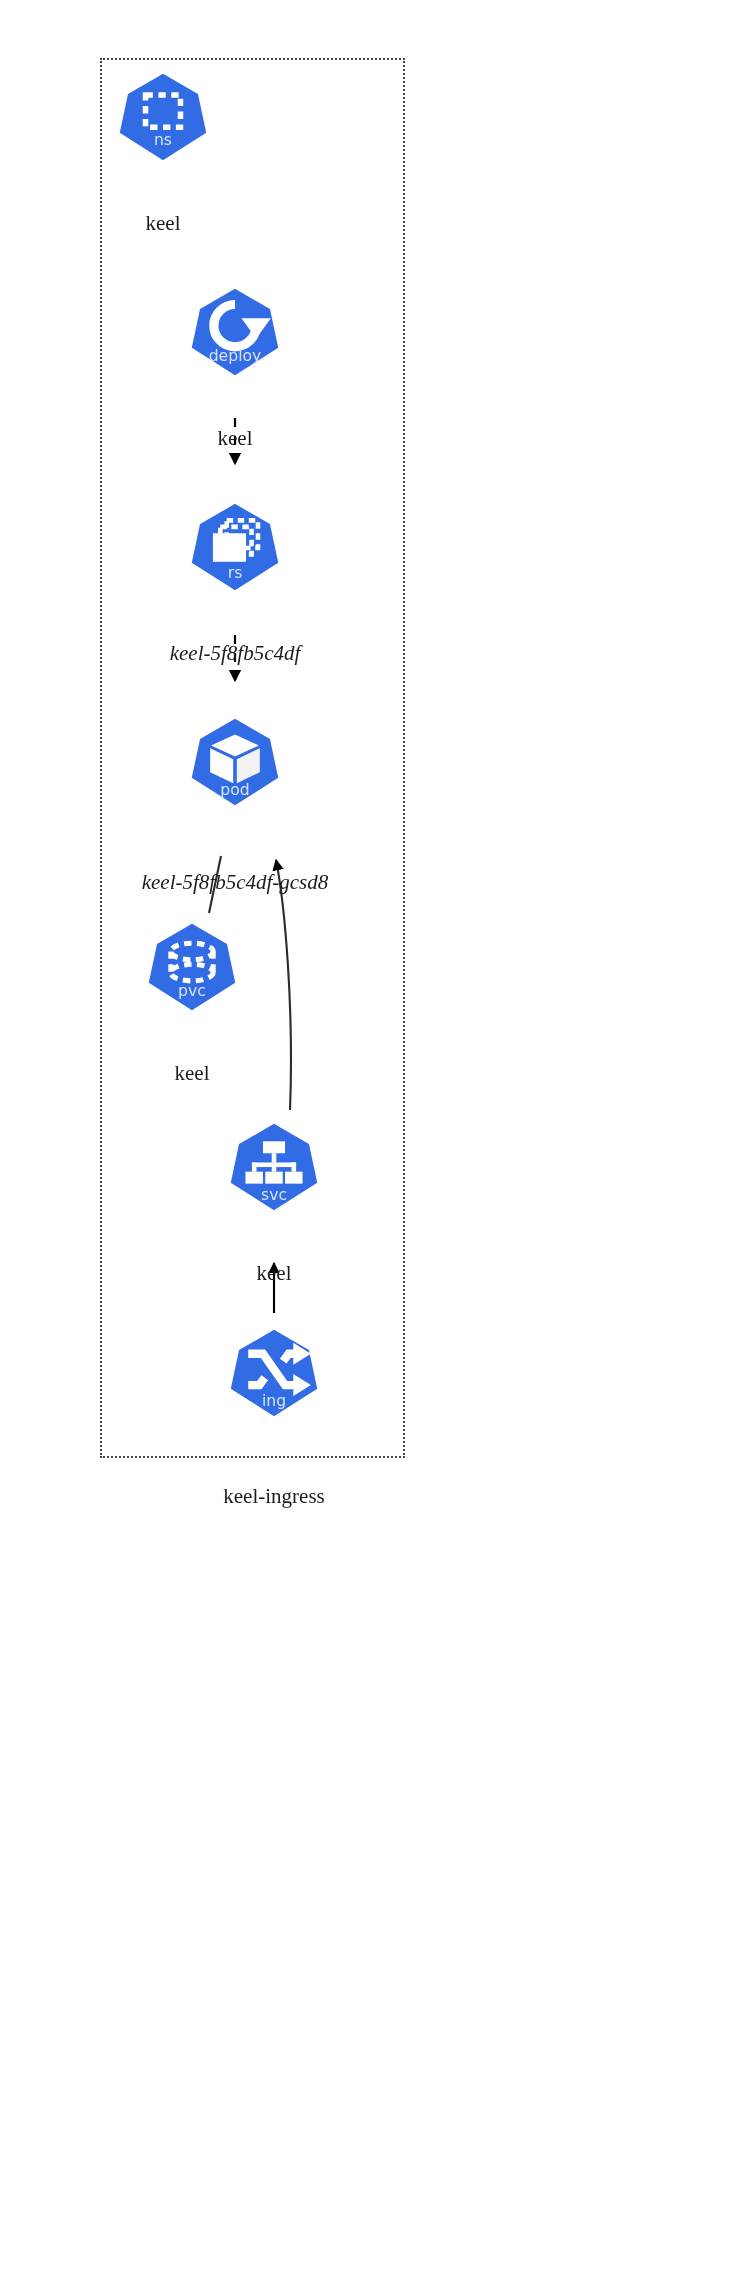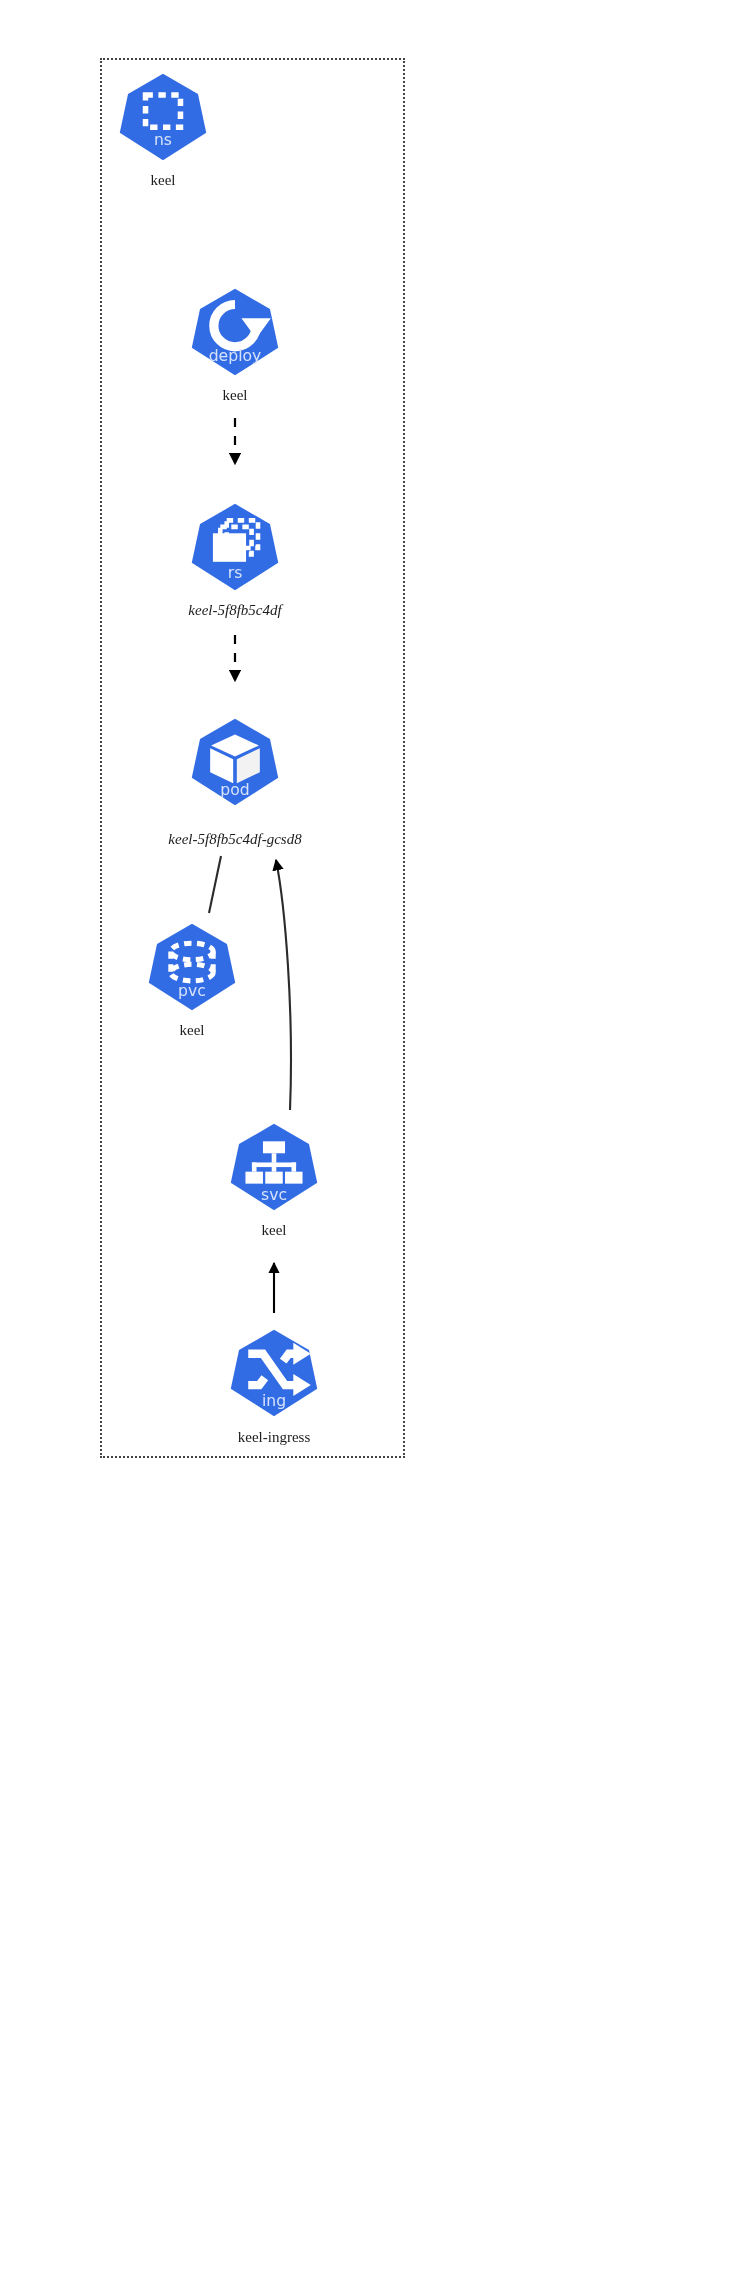--- a/index.html
+++ b/index.html
@@ -44,23 +44,24 @@
   .hept-wrap svg {
     display: block;
     overflow: visible;
   }
   .node-label {
     position: absolute;
     left: 50%;
     transform: translateX(-50%);
     white-space: nowrap;
     font-family: "Liberation Serif", serif;
-    font-size: 15px;
+    font-size: 21px;
     color: #1c1c1c;
     text-align: center;
+    margin-top: 39px;
   }
   .kind-text {
     font-family: "DejaVu Sans", sans-serif;
     font-size: 17px;
     fill: #d6e2fa;
     text-anchor: middle;
     dominant-baseline: middle;
   }
 </style>
 </head>
@@ -199,16 +200,16 @@
           <path d="M 22 62 L 34 62 L 40 54"></path>
           <path d="M 60 36 L 66 28 L 76 28"></path>
         </g>
         <g fill="#ffffff">
           <polygon points="71,16 90,28 71,40"></polygon>
           <polygon points="71,50 90,62 71,74"></polygon>
         </g>
         <text class="kind-text" x="50" y="80">ing</text>
       </svg>
     </div>
-    <div class="node-label" style="top:55px;">keel-ingress</div>
+    <div class="node-label" style="top:71px;">keel-ingress</div>
   </div>
 
 </div>
 
 </body></html>

